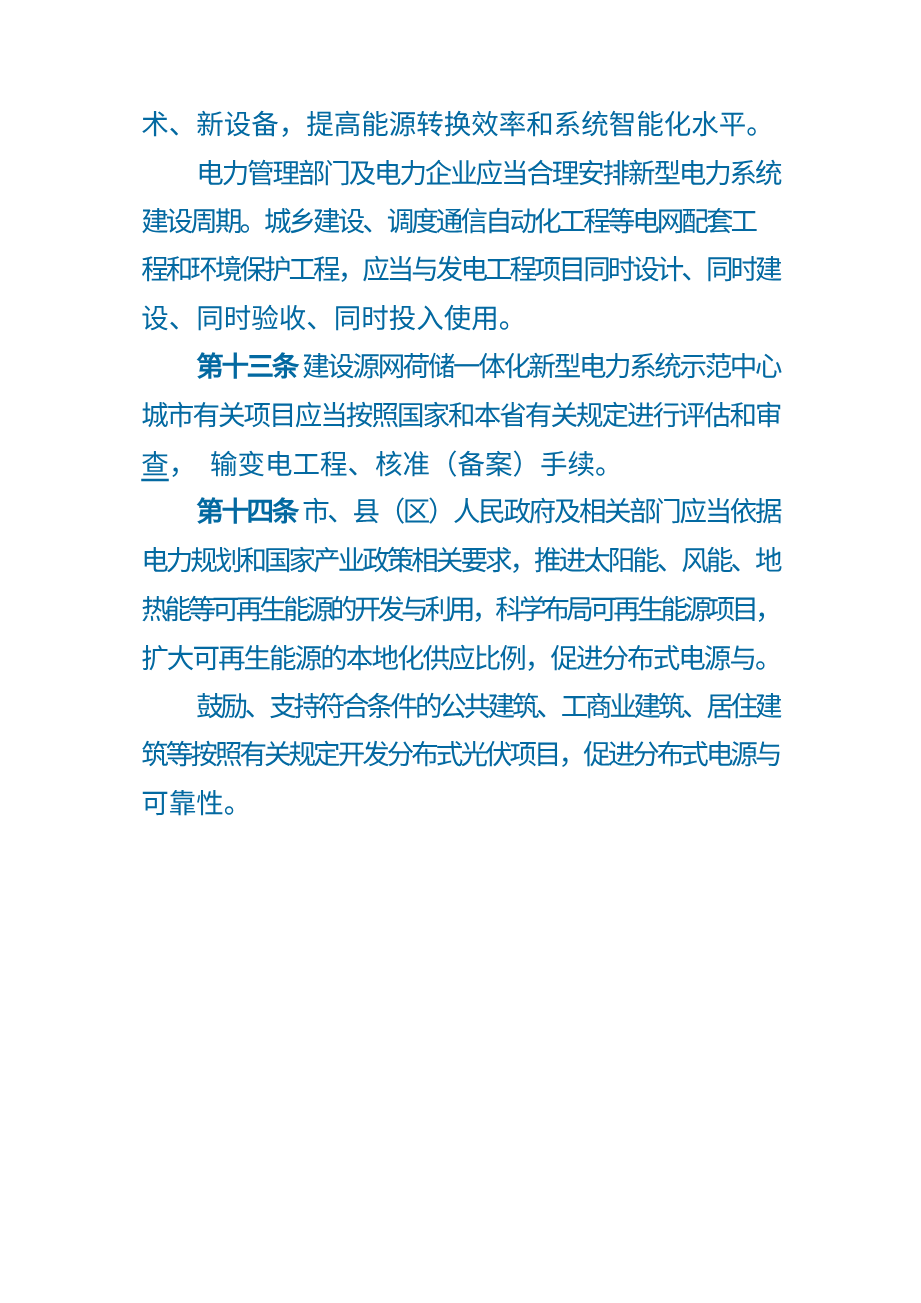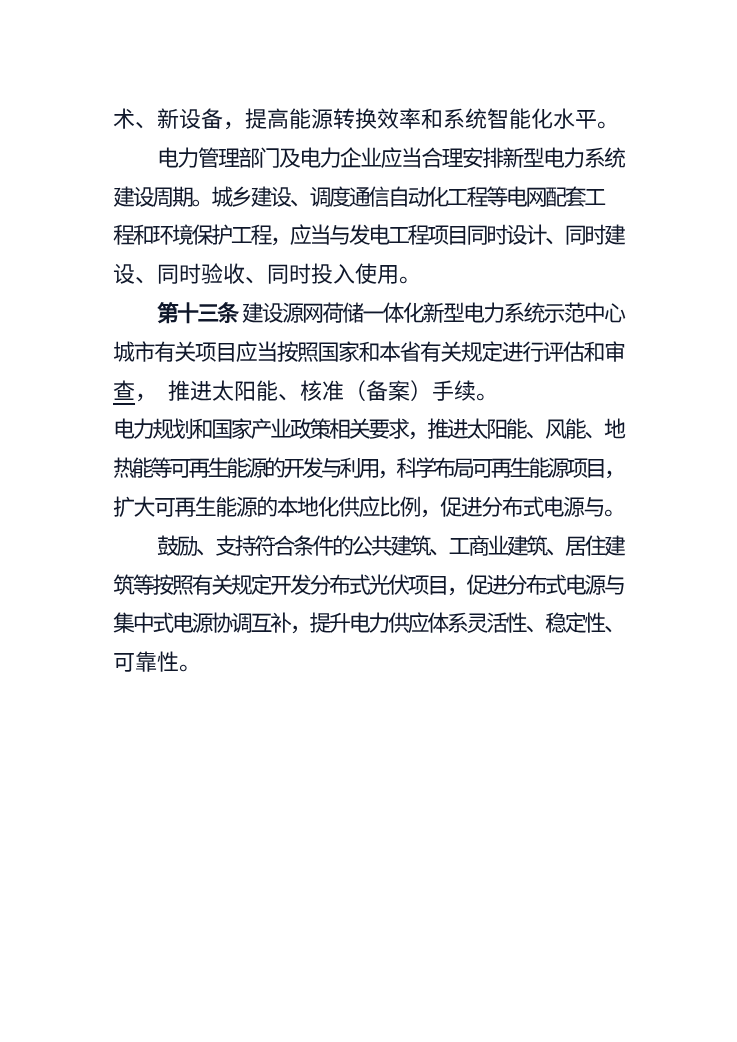--- a/index.html
+++ b/index.html
@@ -34,40 +34,40 @@
   .seg-underline {
     text-decoration: underline;
     text-underline-offset: 4px;
     text-decoration-thickness: 1.5px;
   }
 </style>
 </head>
 <body>
 
 <div class="page" style="background: rgb(255, 255, 255);">
-  <div class="text-block" style="color: #0f172a; margin-top: 20px;">
+  <div class="text-block" style="color: #0369a1;">
       <div class="paragraph">
         <div class="line"><span class="line-text"><span>术、新设备，提高能源转换效率和系统智能化水平。</span></span></div>
       </div>
       <div class="paragraph">
         <div class="line indent"><span class="line-text" style="letter-spacing: -1.68253px;"><span>电力管理部门及电力企业应当合理安排新型电力系统</span></span></div>
         <div class="line"><span class="line-text" style="letter-spacing: -2.36063px;"><span>建设周期。城乡建设、调度通信自动化工程等电网配套工</span></span></div>
         <div class="line"><span class="line-text" style="letter-spacing: -2.36063px;"><span>程和环境保护工程，应当与发电工程项目同时设计、同时建</span></span></div>
         <div class="line"><span class="line-text"><span>设、同时验收、同时投入使用。</span></span></div>
       </div>
       <div class="paragraph">
         <div class="line indent"><span class="line-text" style="letter-spacing: -1.87568px;"><span class="seg-bold">第十三条</span><span> 建设源网荷储一体化新型电力系统示范中心</span></span></div>
         <div class="line"><span class="line-text" style="letter-spacing: -1.54232px;"><span>城市有关项目应当按照国家和本省有关规定进行评估和审</span></span></div>
-        <div class="line"><span class="line-text"><span class="seg-underline">查</span><span>，　推进太阳能、核准（备案）手续。</span></span></div>
+        <div class="line"><span class="line-text"><span class="seg-underline">查</span><span>，　输变电工程、核准（备案）手续。</span></span></div>
       </div>
       <div class="paragraph">
+        <div class="line indent"><span class="line-text" style="letter-spacing: -1.87568px;"><span class="seg-bold">第十四条</span><span> 市、县（区）人民政府及相关部门应当依据</span></span></div>
         <div class="line"><span class="line-text" style="letter-spacing: -2.36063px;"><span>电力规划和国家产业政策相关要求，推进太阳能、风能、地</span></span></div>
         <div class="line"><span class="line-text" style="letter-spacing: -3.11599px;"><span>热能等可再生能源的开发与利用，科学布局可再生能源项目，</span></span></div>
         <div class="line"><span class="line-text" style="letter-spacing: -1.54232px;"><span>扩大可再生能源的本地化供应比例，促进分布式电源与。</span></span></div>
       </div>
       <div class="paragraph">
         <div class="line indent"><span class="line-text" style="letter-spacing: -2.5659px;"><span>鼓励、支持符合条件的公共建筑、工商业建筑、居住建</span></span></div>
         <div class="line"><span class="line-text" style="letter-spacing: -2.36063px;"><span>筑等按照有关规定开发分布式光伏项目，促进分布式电源与</span></span></div>
-        <div class="line"><span class="line-text" style="letter-spacing: -2.36063px;"><span>集中式电源协调互补，提升电力供应体系灵活性、稳定性、</span></span></div>
         <div class="line"><span class="line-text"><span>可靠性。</span></span></div>
       </div>
     </div>
 </div>
 
 </body></html>

